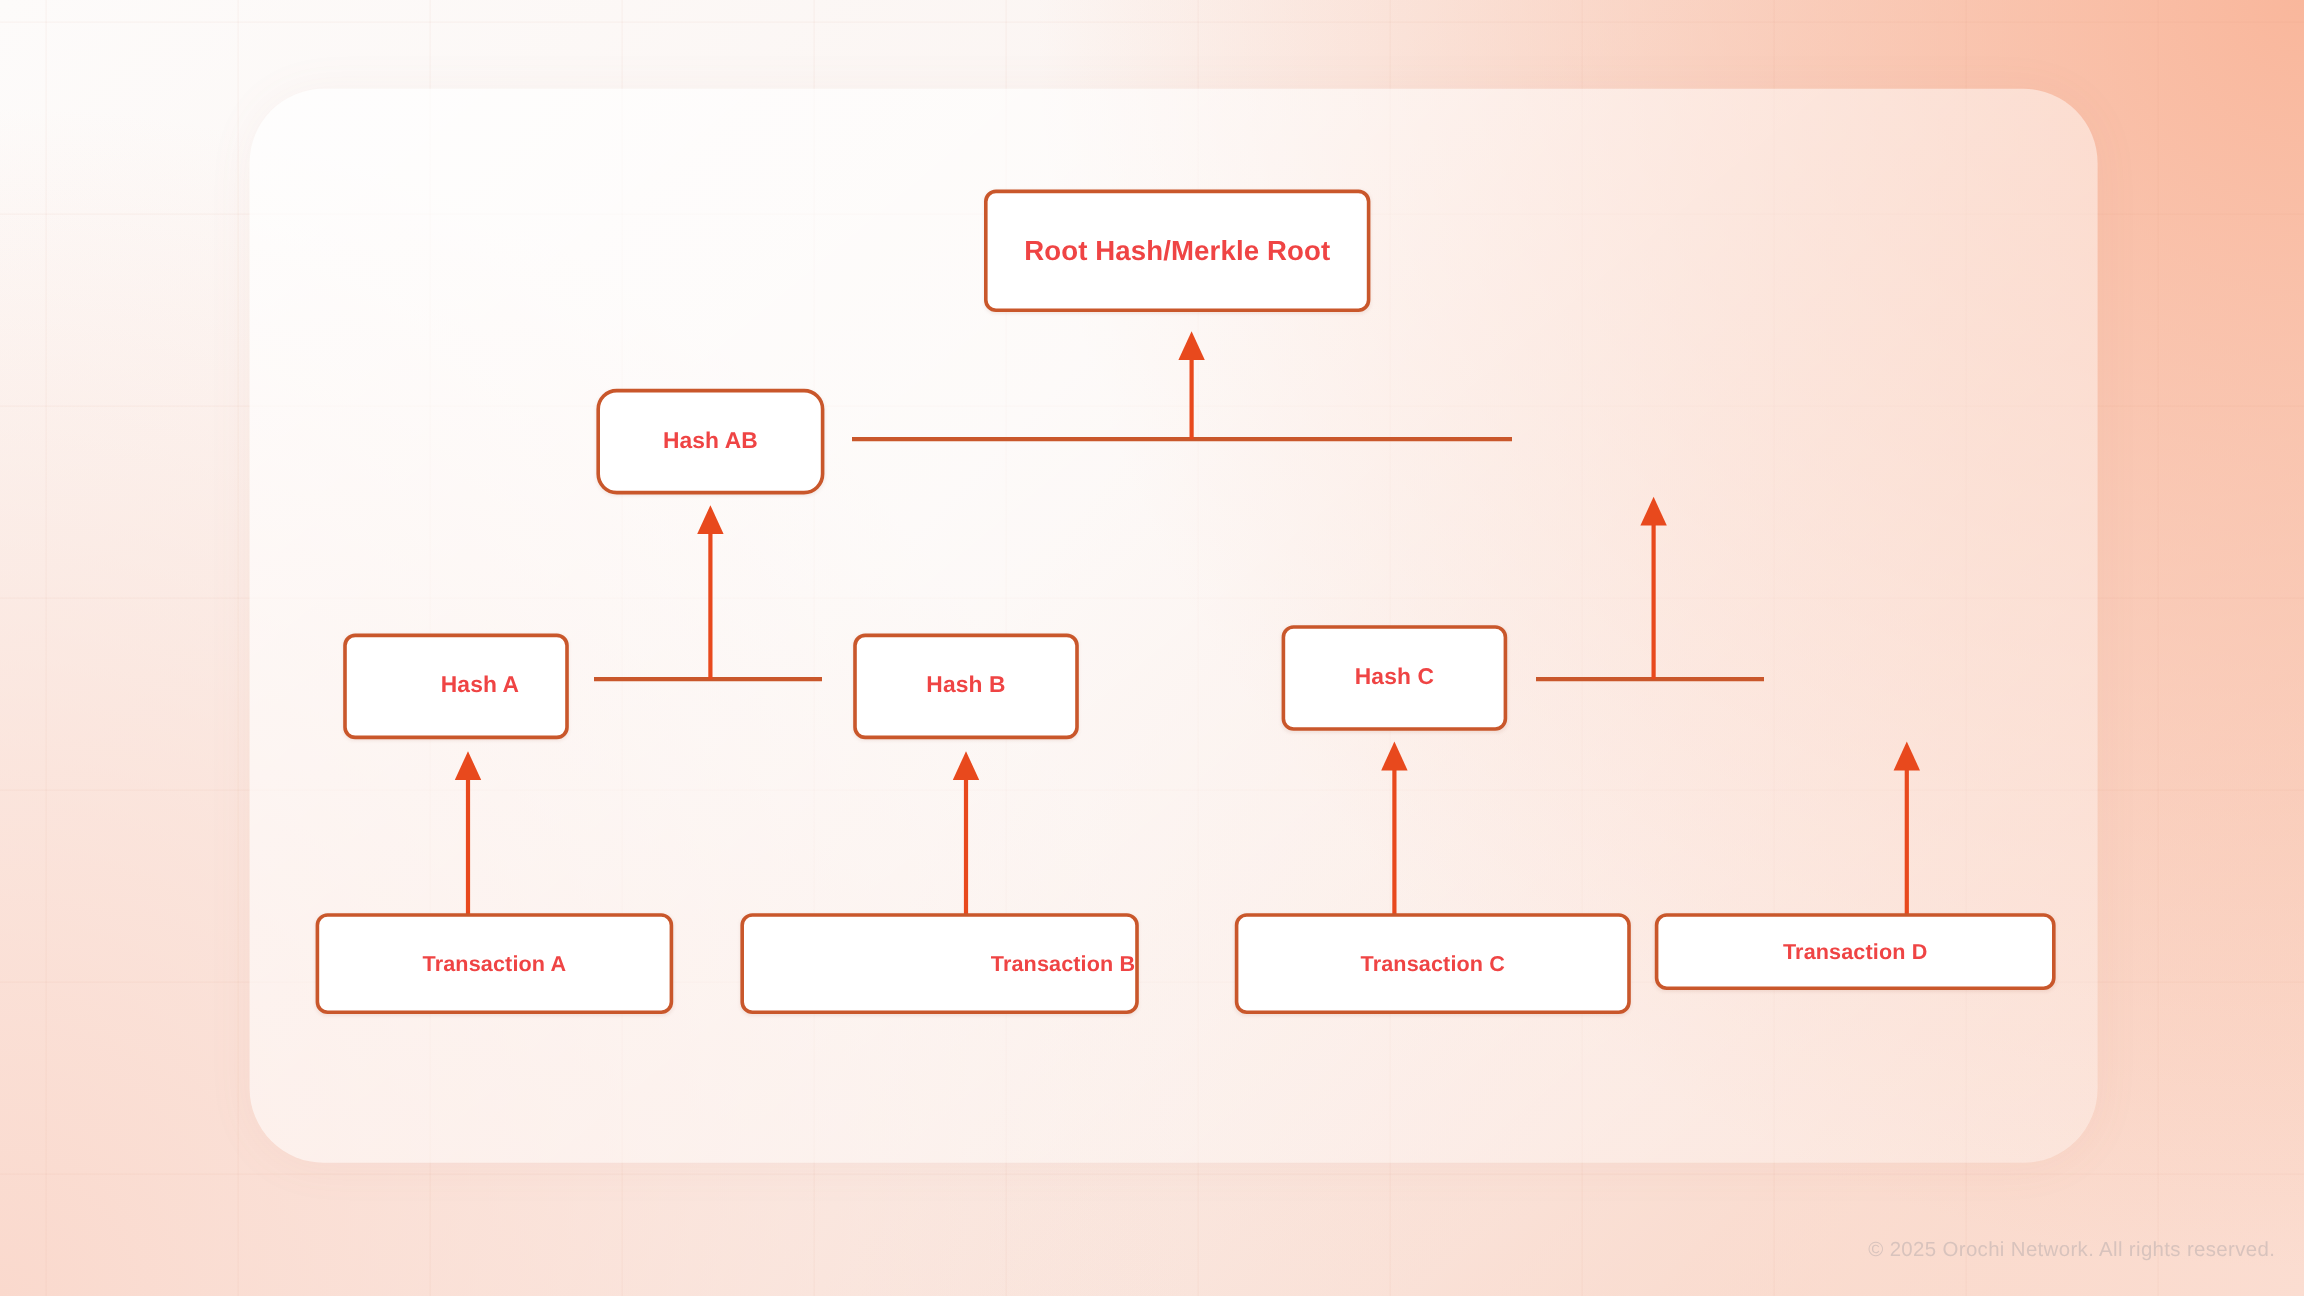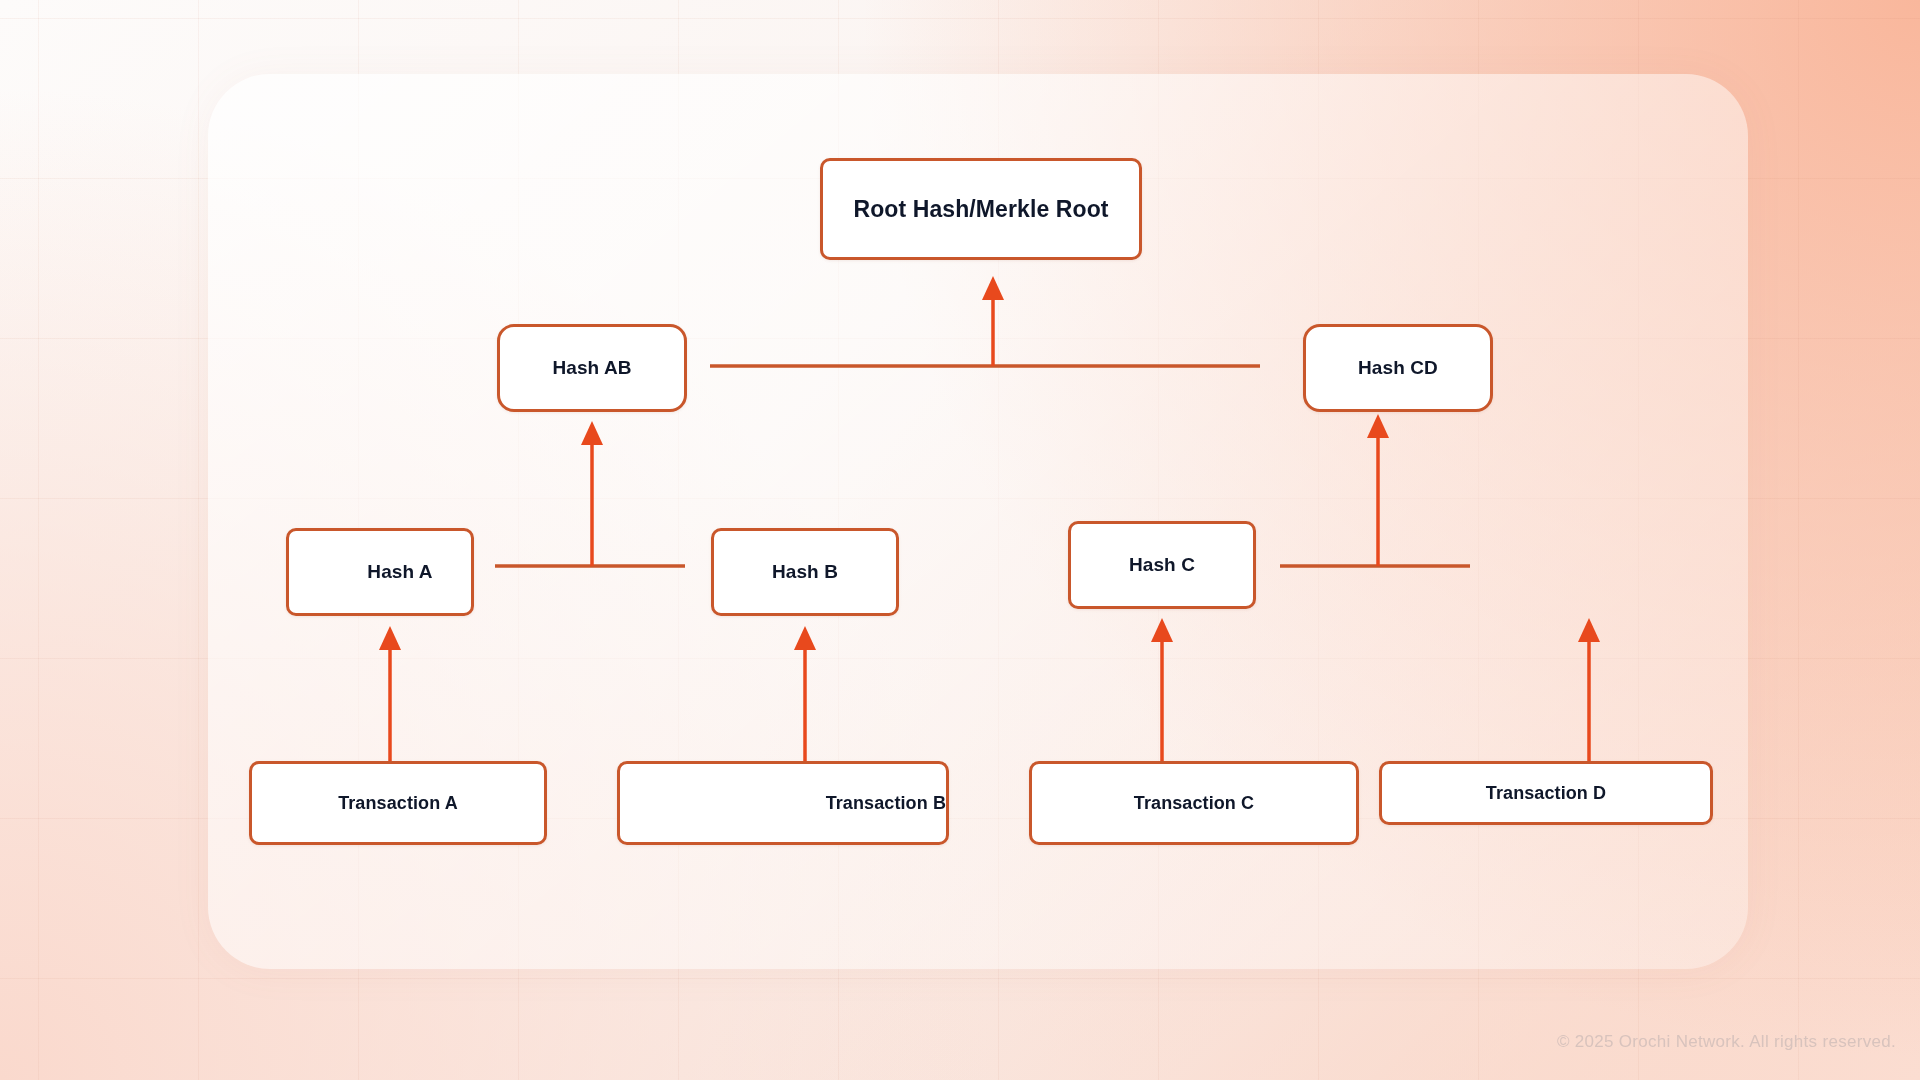--- a/index.html
+++ b/index.html
@@ -49,21 +49,21 @@
 
   .node {
     position: absolute;
     background: #ffffff;
     border: 3px solid #c9572b;
     border-radius: 10px;
     display: flex;
     align-items: center;
     justify-content: center;
     box-sizing: border-box;
-    color: #0f172a;
+    color: #ef4444;
     font-weight: bold;
     letter-spacing: 0.1px;
     box-shadow: 0 1px 3px rgba(150,80,55,0.10);
   }
 
   .node.root  { font-size: 23px; }
   .node.mid   { font-size: 19px; border-radius: 17px; }
   .node.leaf  { font-size: 19px; }
   .node.tx    { font-size: 18px; }
 
@@ -131,38 +131,35 @@
   </svg>
 
   <div class="node root" style="left:820px; top:158px; width:322px; height:102px;">
     <span>Root Hash/Merkle Root</span>
   </div>
 
   <div class="node mid" style="left:497px; top:324px; width:190px; height:88px;">
     <span>Hash AB</span>
   </div>
 
-  <div class="node mid" style="left:1303px; top:324px; width:190px; height:88px;">
-    <span>Hash CD</span>
-  </div>
 
   <div class="node leaf" style="left:286px; top:528px; width:188px; height:88px;padding-left:40px;">
     <span>Hash A</span>
   </div>
 
   <div class="node leaf" style="left:711px; top:528px; width:188px; height:88px;">
     <span>Hash B</span>
   </div>
 
   <div class="node leaf" style="left:1068px; top:521px; width:188px; height:88px;">
     <span>Hash C</span>
   </div>
 
 
-  <div class="node tx" style="left:249px; top:761px; width:298px; height:84px;">
+  <div class="node tx" style="left:263px; top:761px; width:298px; height:84px;">
     <span>Transaction A</span>
   </div>
 
   <div class="node tx" style="left:617px; top:761px; width:332px; height:84px;justify-content:flex-end;">
     <span>Transaction B</span>
   </div>
 
   <div class="node tx" style="left:1001px; top:761px; width:330px; height:84px;margin-left:28px;">
     <span>Transaction C</span>
   </div>

